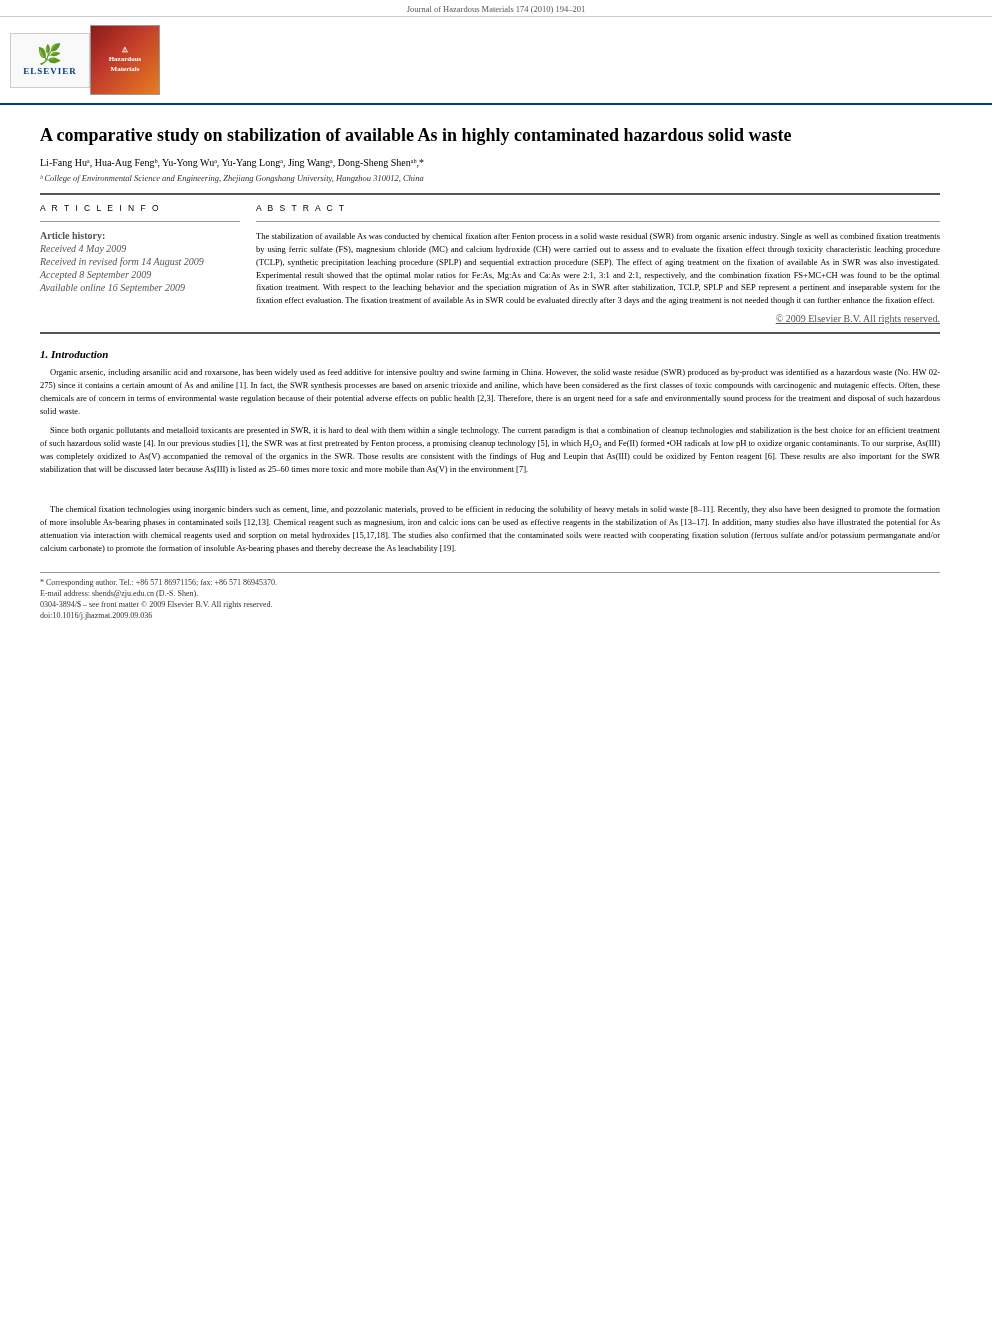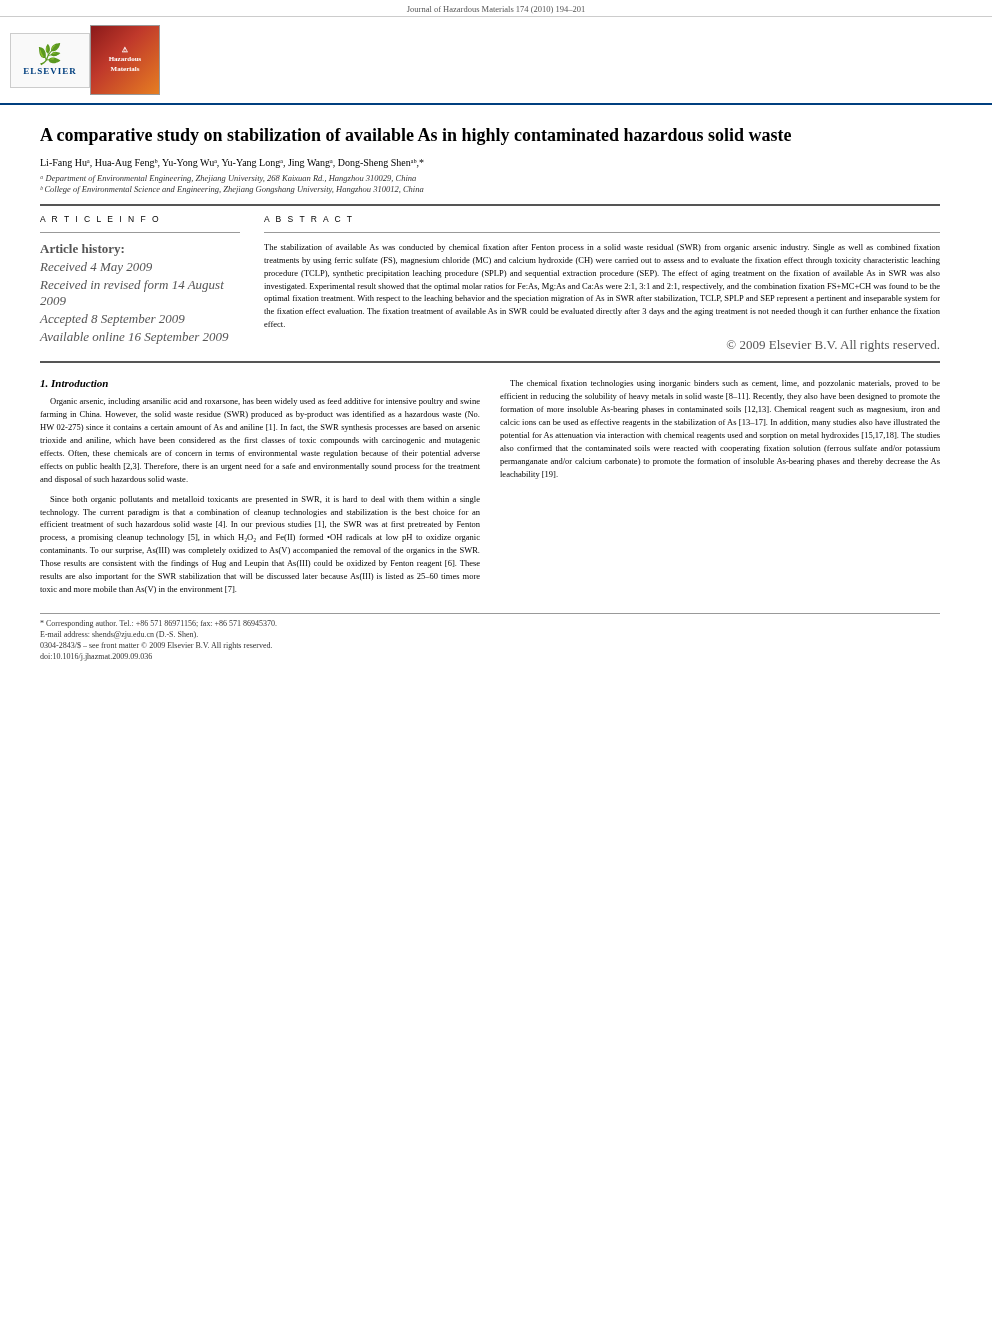--- a/index.html
+++ b/index.html
@@ -117,21 +117,21 @@
     }
     .hr-thick {
       border: none;
       border-top: 2px solid #555;
       margin: 8px 0;
     }
 
     
     .two-col {
       display: flex;
-      gap: 24px;
+      gap: 16px;
       margin-top: 8px;
     }
     .left-col {
       width: 200px;
       flex-shrink: 0;
     }
     .right-col {
       flex: 1;
     }
 
@@ -139,21 +139,21 @@
     .section-heading-sm {
       font-size: 8.5px;
       letter-spacing: 2px;
       text-transform: uppercase;
       color: #000;
       font-weight: normal;
       margin-bottom: 5px;
       font-family: Arial, sans-serif;
     }
     .article-history {
-      font-size: 13px;
+      font-size: 10px;
       font-style: italic;
       color: #555;
       margin-bottom: 8px;
     }
     .article-history strong {
       font-style: normal;
       font-weight: bold;
     }
     .article-history p {
       margin-bottom: 2px;
@@ -167,33 +167,35 @@
     }
 
     
     .abstract-text {
       font-size: 8.5px;
       line-height: 1.5;
       color: #000;
       text-align: justify;
     }
     .copyright-line {
-      font-size: 13px;
+      font-size: 10px;
       color: #555;
       text-align: right;
       margin-top: 6px;
+      text-decoration: underline;
     }
 
     
     .body-content {
       margin-top: 14px;
     }
     .two-col-body {
       display: flex;
       gap: 20px;
+      flex-direction: column;
     }
     .body-left {
       flex: 1;
     }
     .body-right {
       flex: 1;
     }
 
     .section-title {
       font-size: 11px;
@@ -275,21 +277,20 @@
 
 <div class="main-content">
 
   <div class="article-title">A comparative study on stabilization of available As in highly contaminated hazardous solid waste</div>
 
   <div class="authors">
     <span>Li-Fang Huᵃ, Hua-Aug Fengᵇ, Yu-Yong Wuᵃ, Yu-Yang Longᵃ, Jing Wangᵃ, Dong-Sheng Shenᵃᵇ,*</span>
   </div>
 
   <div class="affiliations">
-    <p>ᵃ Department of Environmental Engineering, Zhejiang University, 268 Kaixuan Rd., Hangzhou 310029, China</p>
     <p>ᵇ College of Environmental Science and Engineering, Zhejiang Gongshang University, Hangzhou 310012, China</p>
   </div>
 
   <hr class="hr-thick">
 
   <div class="two-col">
 
     <div class="left-col">
       <div class="section-heading-sm">A R T I C L E   I N F O</div>
       <hr class="hr-thin">
@@ -327,18 +328,18 @@
         <div class="body-text">
           <p>The chemical fixation technologies using inorganic binders such as cement, lime, and pozzolanic materials, proved to be efficient in reducing the solubility of heavy metals in solid waste [8–11]. Recently, they also have been designed to promote the formation of more insoluble As-bearing phases in contaminated soils [12,13]. Chemical reagent such as magnesium, iron and calcic ions can be used as effective reagents in the stabilization of As [13–17]. In addition, many studies also have illustrated the potential for As attenuation via interaction with chemical reagents used and sorption on metal hydroxides [15,17,18]. The studies also confirmed that the contaminated soils were reacted with cooperating fixation solution (ferrous sulfate and/or potassium permanganate and/or calcium carbonate) to promote the formation of insoluble As-bearing phases and thereby decrease the As leachability [19].</p>
         </div>
       </div>
 
     </div>
 
     <div class="footer-notes">
       <p>* Corresponding author. Tel.: +86 571 86971156; fax: +86 571 86945370.</p>
       <p>E-mail address: shends@zju.edu.cn (D.-S. Shen).</p>
-      <p>0304-2843/$ – see front matter © 2009 Elsevier B.V. All rights reserved.</p>
+      <p>0304-3894/$ – see front matter © 2009 Elsevier B.V. All rights reserved.</p>
       <p>doi:10.1016/j.jhazmat.2009.09.036</p>
     </div>
 
   </div>
 </div>
 
 </body></html>

